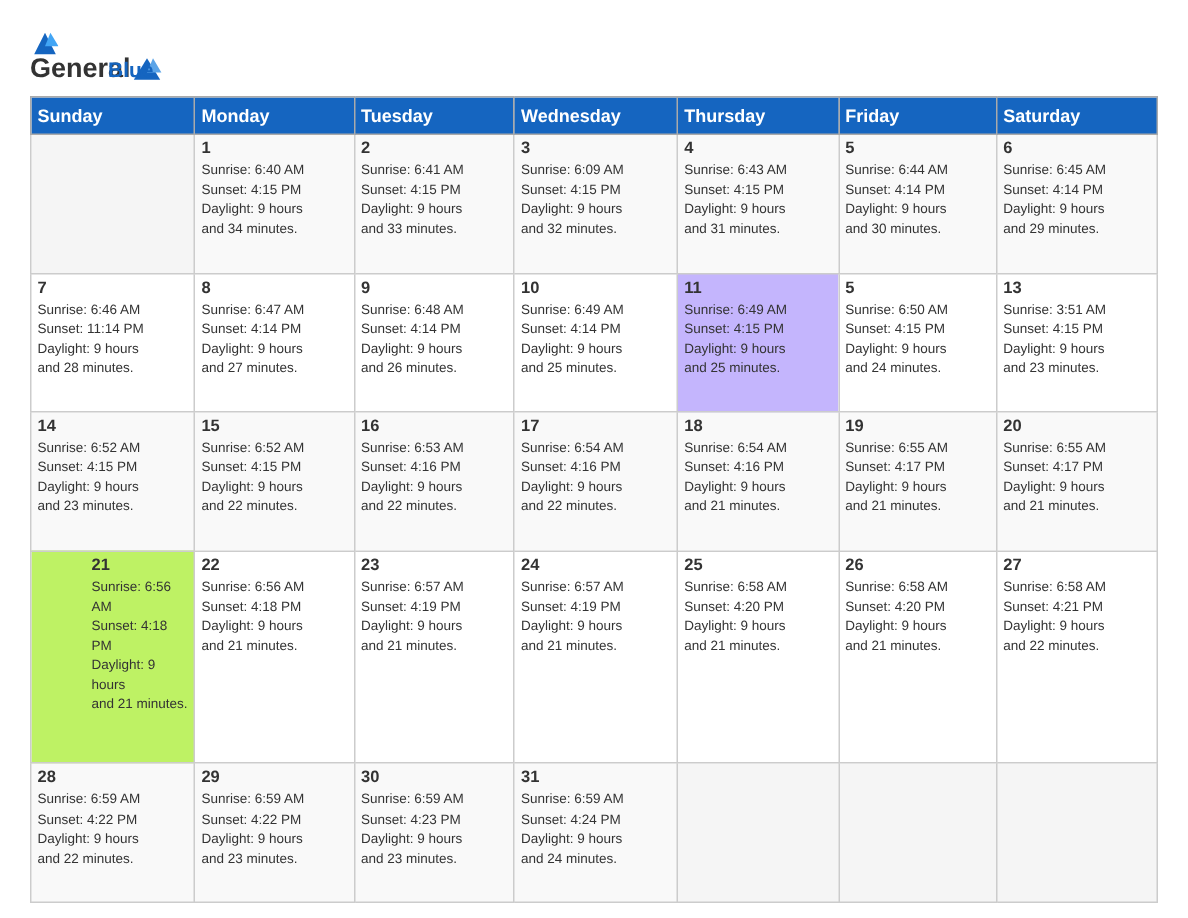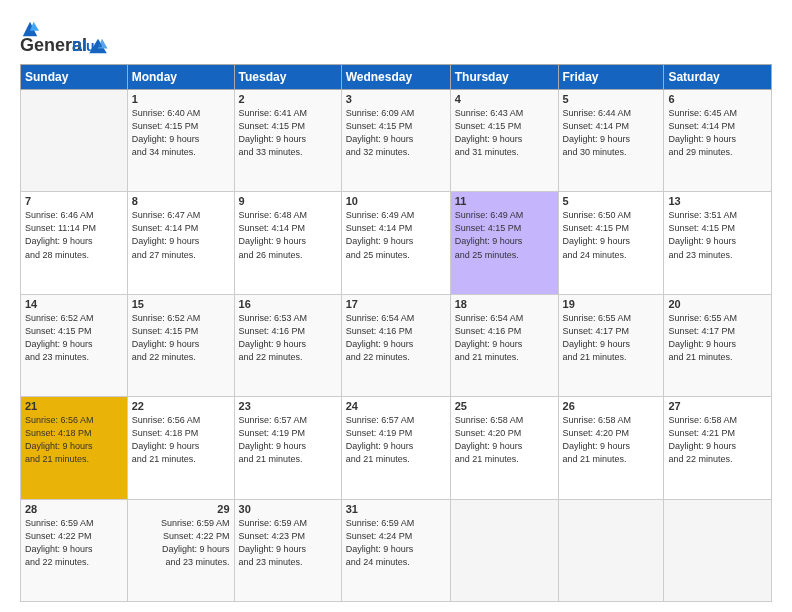--- a/index.html
+++ b/index.html
@@ -280,21 +280,21 @@
           </td>
           <td style="background: rgb(249, 249, 249);">
             <span class="day-number">20</span>
             <div class="day-info" style="white-space: pre-line;">Sunrise: 6:55 AM
 Sunset: 4:17 PM
 Daylight: 9 hours
 and 21 minutes.</div>
           </td>
         </tr>
         <tr>
-          <td style="background: #eab308;">
+          <td style="background: #bef264; padding-left: 40px;">
             <span class="day-number">21</span>
             <div class="day-info" style="white-space: pre-line;">Sunrise: 6:56 AM
 Sunset: 4:18 PM
 Daylight: 9 hours
 and 21 minutes.</div>
           </td>
           <td style="background: rgb(255, 255, 255);">
             <span class="day-number">22</span>
             <div class="day-info" style="white-space: pre-line;">Sunrise: 6:56 AM
 Sunset: 4:18 PM
@@ -338,21 +338,21 @@
           </td>
         </tr>
         <tr>
           <td style="background: rgb(249, 249, 249);">
             <span class="day-number">28</span>
             <div class="day-info" style="white-space: pre-line;">Sunrise: 6:59 AM
 Sunset: 4:22 PM
 Daylight: 9 hours
 and 22 minutes.</div>
           </td>
-          <td style="background: rgb(249, 249, 249); text-align: right;">
+          <td style="background: rgb(249, 249, 249);">
             <span class="day-number">29</span>
             <div class="day-info" style="white-space: pre-line;">Sunrise: 6:59 AM
 Sunset: 4:22 PM
 Daylight: 9 hours
 and 23 minutes.</div>
           </td>
           <td style="background: rgb(249, 249, 249);">
             <span class="day-number">30</span>
             <div class="day-info" style="white-space: pre-line;">Sunrise: 6:59 AM
 Sunset: 4:23 PM

